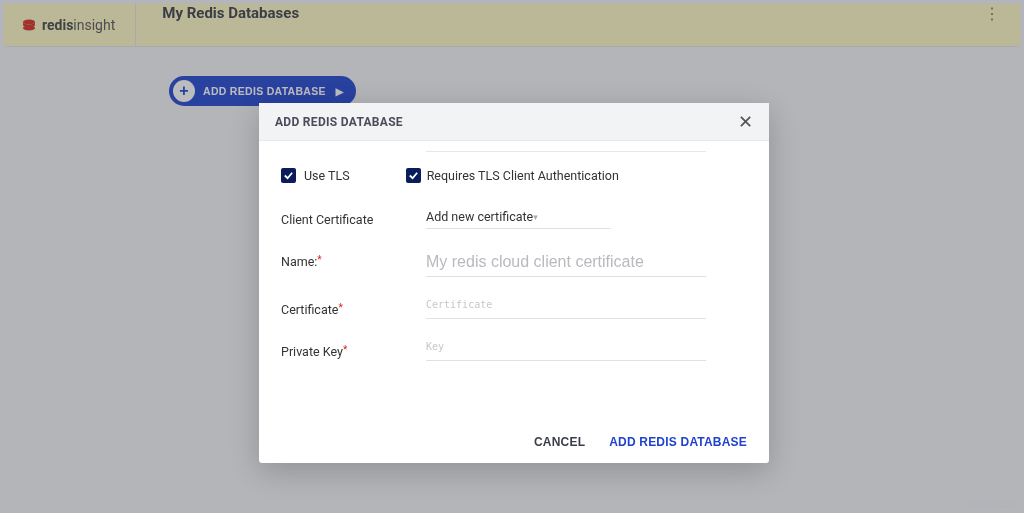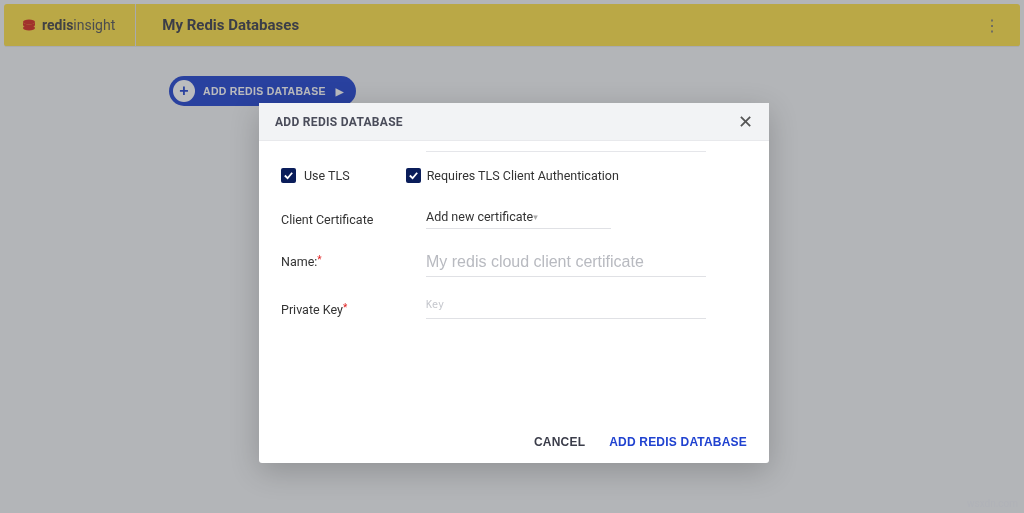--- a/index.html
+++ b/index.html
@@ -6,25 +6,24 @@
     body {
       font-family: -apple-system, BlinkMacSystemFont, "Segoe UI", Roboto, Arial, sans-serif;
       background: #f3f4f6;
       width: 1024px;
       height: 513px;
       overflow: hidden;
       position: relative;
       color: #333;
     }
     .topbar {
-      background: #fde047;
+      background: #fef9c3;
       height: 43px;
       border-bottom: 1px solid #e3e4e8;
       display: flex;
-      align-items: center;
       padding: 0 16px;
       margin: 4px 4px 0 4px;
       border-radius: 3px;
     }
     .logo {
       display: flex;
       align-items: center;
       gap: 4px;
       padding-right: 20px;
       border-right: 1px solid #e3e4e8;
@@ -273,20 +272,24 @@
         <span class="select-value">Add new certificate</span>
         <span class="chevron">▾</span>
       </div>
     </div>
 
     <div class="form-row">
       <div class="form-label"><span>Name:</span><span class="req">*</span></div>
       <input type="text" class="text-input" placeholder="My redis cloud client certificate" style="">
     </div>
 
+    <div class="form-row">
+      <div class="form-label"><span>Certificate</span><span class="req">*</span></div>
+      <textarea class="textarea-input" placeholder="Certificate" style=""></textarea>
+    </div>
 
     <div class="form-row" style="margin-bottom:8px">
       <div class="form-label"><span>Private Key</span><span class="req">*</span></div>
       <textarea class="textarea-input" placeholder="Key" style=""></textarea>
     </div>
   </div>
 
   <div class="modal-footer">
     <button class="btn-cancel">CANCEL</button>
     <button class="btn-primary">ADD REDIS DATABASE</button>

